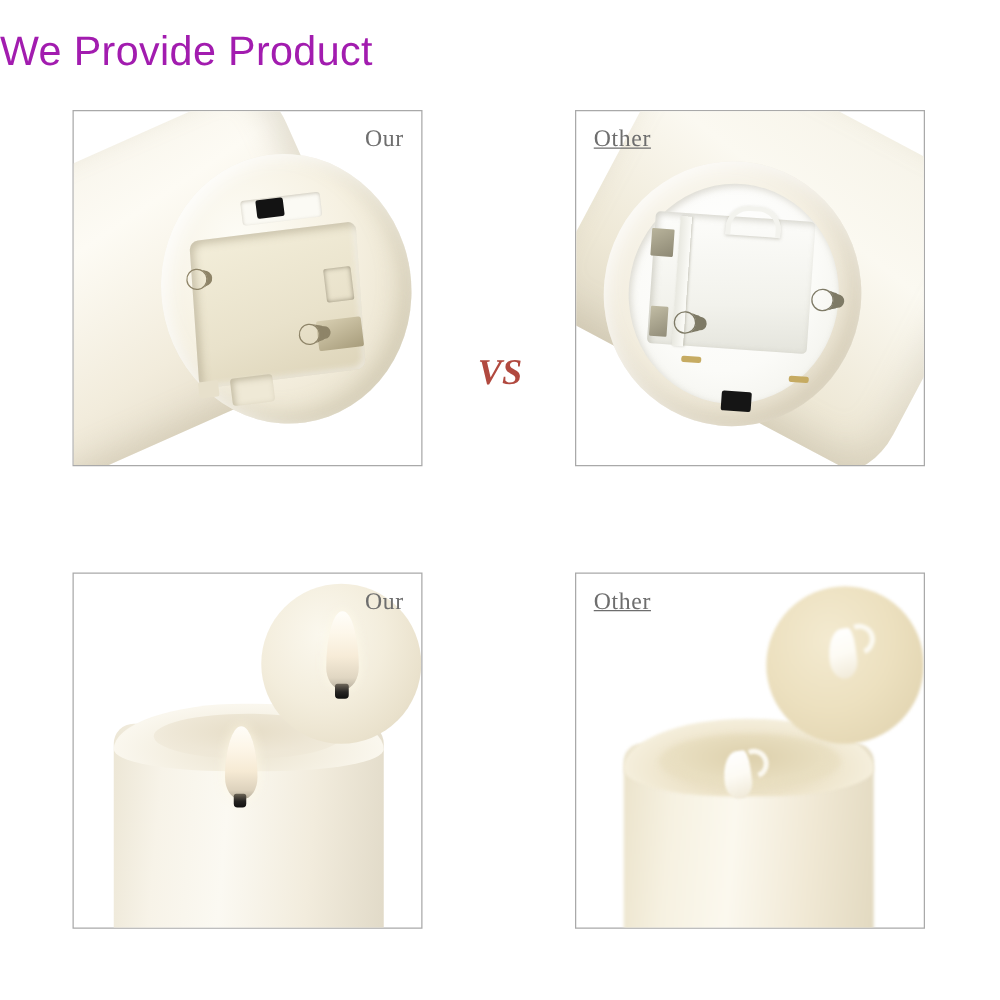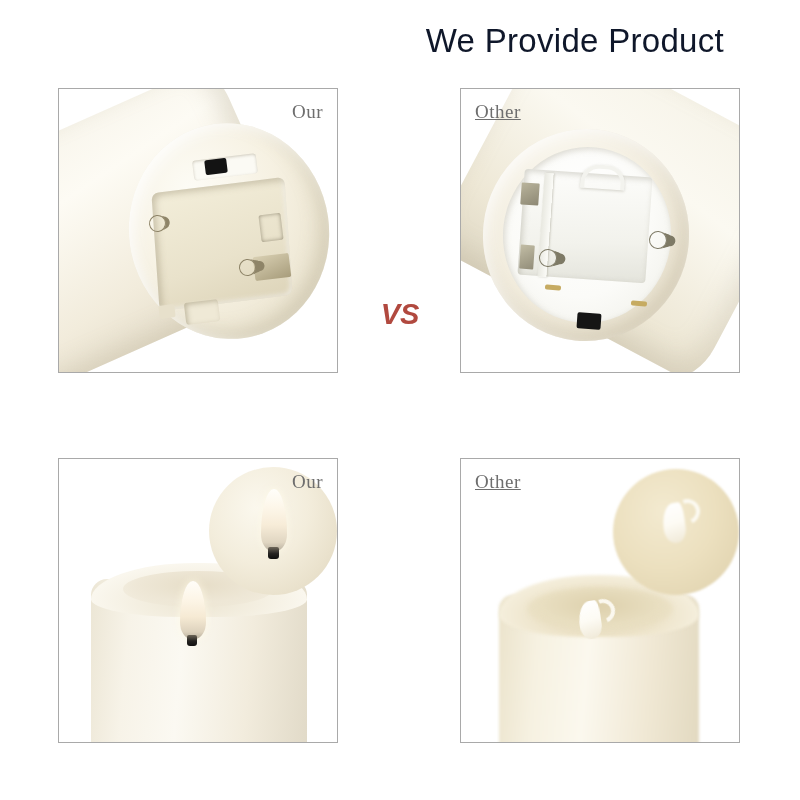--- a/index.html
+++ b/index.html
@@ -13,24 +13,24 @@
     font-family: "Liberation Sans", sans-serif;
     overflow: hidden;
     position: relative;
   }
 
   #page-title {
     position: absolute;
     left: 0;
     top: 22px;
     width: 724px;
-    text-align: right;
+    text-align: left;
     font-size: 33px;
     font-weight: 400;
-    color: #0f172a;
+    color: #a21caf;
     letter-spacing: 0.3px;
     font-family: "Liberation Sans", sans-serif;
   }
 
   
   .row {
     position: absolute;
     left: 0;
     width: 800px;
   }
@@ -67,21 +67,21 @@
     position: absolute;
     width: 80px;
     text-align: center;
     left: 360px;
     font-size: 29px;
     font-style: italic;
     font-weight: 700;
     color: #b1493f;
     font-family: "Liberation Sans", sans-serif;
   }
-  #vs-battery { top: 210px; }
+  #vs-battery { top: 194px; font-family: Liberation Serif, serif; }
 
   .caption {
     position: absolute;
     font-size: 13.5px;
     color: #2e2e2e;
     line-height: 20px;
     font-family: "Liberation Sans", sans-serif;
     white-space: nowrap;
   }
   .caption .hl { color: #e8504a; }

